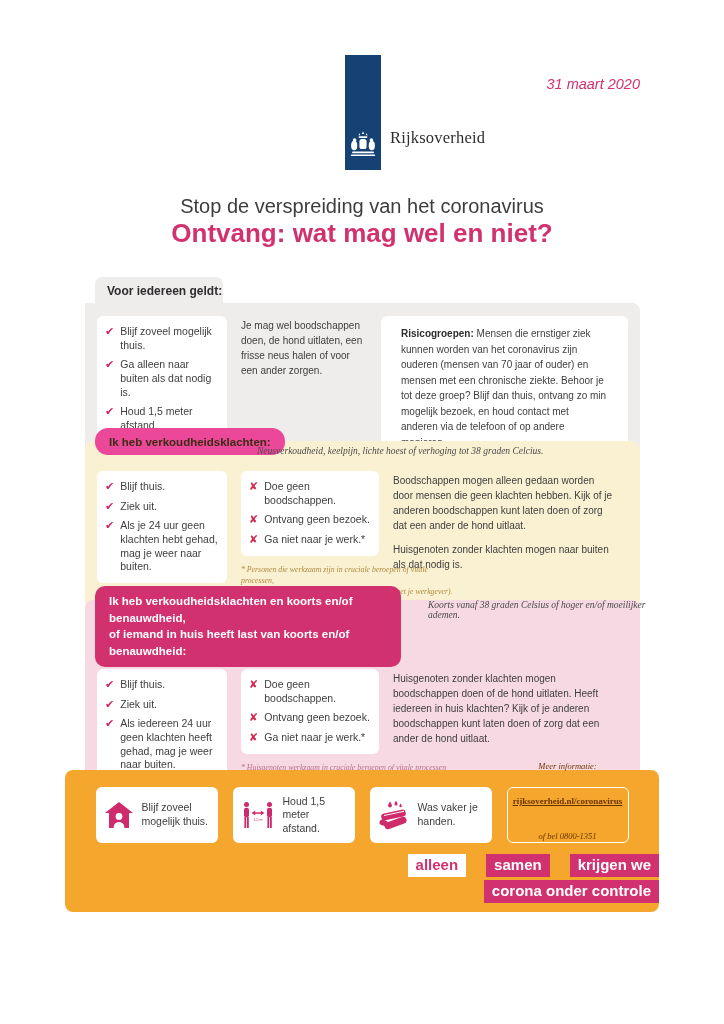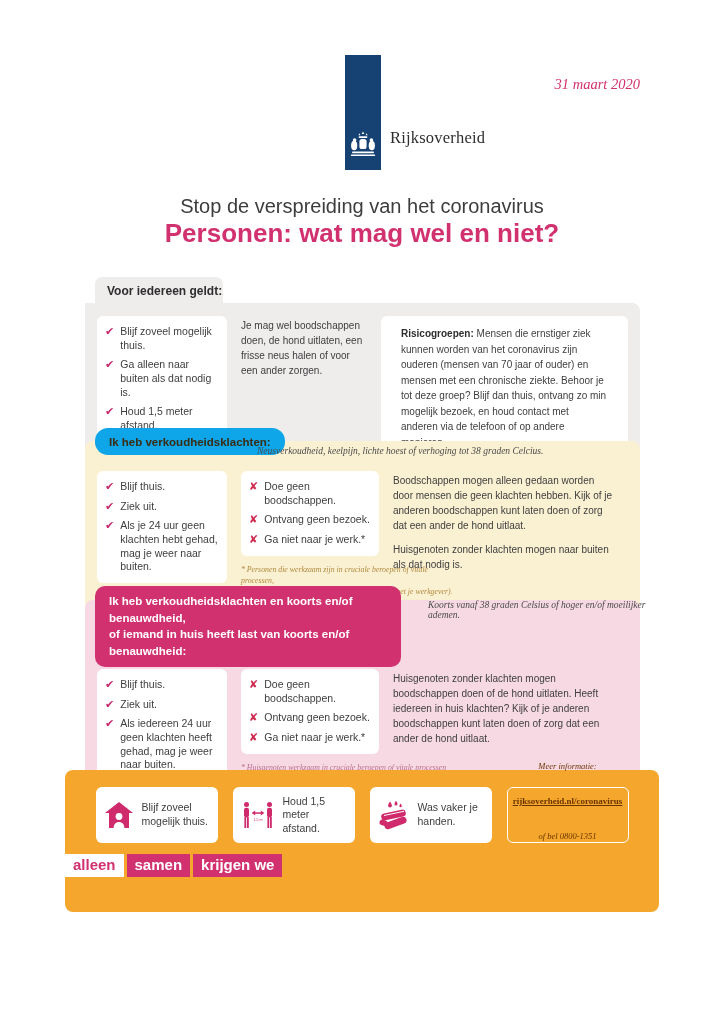--- a/index.html
+++ b/index.html
@@ -4,21 +4,21 @@
 <style>
   html,body{margin:0;padding:0;background:#fff;}
   body{font-family:"Liberation Sans","DejaVu Sans",sans-serif;color:#3e3e3e;}
   .page{position:relative;width:724px;height:1024px;background:#fff;overflow:hidden;margin:0 auto;}
 
   
   .logo-bar{position:absolute;left:345px;top:55px;width:36px;height:115px;background:#154273;
             display:flex;align-items:flex-end;justify-content:center;padding-bottom:5px;box-sizing:border-box;}
   .brand{position:absolute;left:390px;top:128px;font-family:"Liberation Serif","DejaVu Serif",serif;
          font-size:16.5px;color:#2e2e2e;letter-spacing:.2px;}
-  .date{position:absolute;right:84px;top:76px;font-family:Liberation Serif, serif;
+  .date{position:absolute;right:84px;top:76px;font-family:Liberation Sans, sans-serif;
         font-style:italic;font-size:14.5px;color:#d2316f;}
   .subtitle{position:absolute;top:195px;left:0;width:100%;text-align:center;font-size:20px;color:#3d3d3d;}
   .main-title{position:absolute;top:218px;left:0;width:100%;text-align:center;font-size:26px;
               font-weight:bold;color:#d2316f;}
 
   
   .card{background:#fff;border-radius:6px;box-sizing:border-box;}
   ul.items{list-style:none;margin:0;padding:0;}
   ul.items li{display:flex;gap:6px;margin-bottom:6px;font-size:10.5px;line-height:1.3;color:#3e3e3e;}
   ul.items li:last-child{margin-bottom:0;}
@@ -32,21 +32,21 @@
           border-radius:7px 7px 0 0;box-sizing:border-box;padding:7px 0 0 12px;
           font-size:12px;font-weight:bold;color:#2e2e2e;}
   .s1-panel{top:303px;background:#efecec;border-radius:0 8px 8px 8px;padding:13px 12px;
             display:flex;gap:14px;min-height:107px;}
   .s1-do{width:130px;padding:9px 8px;}
   .s1-note{width:126px;font-size:10px;line-height:1.5;padding-top:2px;}
   .s1-risk{flex:1;padding:10px 20px;font-size:10px;line-height:1.55;}
   .s1-risk b{color:#2e2e2e;}
 
   
-  .s2-badge{position:absolute;left:95px;top:428px;height:27px;background:#0ea5e9;border-radius:13px;
+  .s2-badge{position:absolute;left:95px;top:428px;height:27px;background:#ec4899;border-radius:13px;
             display:flex;align-items:center;padding:0 14px;font-size:11.5px;font-weight:bold;color:#3a2c12;z-index:2;}
   .s2-sub{position:absolute;left:257px;top:446px;width:330px;font-family:Liberation Serif, serif;
           font-style:italic;font-size:9.5px;color:#4a4a4a;z-index:2;}
   .s2-panel{top:441px;background:#faf0d2;border-radius:8px;padding:30px 12px 14px;display:flex;gap:14px;min-height:124px;}
   .s2-do{width:130px;padding:9px 8px;align-self:flex-start;}
   .colB{width:138px;}
   .dont-card{padding:9px 8px;}
   .footnote{margin-top:8px;width:215px;font-family:"Liberation Serif","DejaVu Serif",serif;
             font-style:italic;font-size:7.8px;line-height:1.45;}
   .s2 .footnote{color:#b08a3e;}
@@ -70,21 +70,21 @@
   .footer-cards{position:absolute;left:0;top:17px;width:100%;display:flex;justify-content:center;gap:15px;}
   .f-card{width:122px;height:56px;display:flex;align-items:center;gap:8px;padding:0 8px;box-sizing:border-box;}
   .f-card .lbl{font-size:10.5px;line-height:1.3;color:#3e3e3e;}
   .f-icon{flex:0 0 auto;display:flex;align-items:center;justify-content:center;}
   .info-box{width:122px;height:56px;border:1px solid #fff;border-radius:6px;box-sizing:border-box;
             display:flex;flex-direction:column;align-items:center;justify-content:flex-end;
             font-family:"Liberation Serif","DejaVu Serif",serif;font-style:italic;
             font-size:8.5px;color:#6b3400;text-align:center;line-height:1.45;gap:22px;}
   .info-link{font-style:normal;font-weight:bold;font-size:9px;color:#6b3400;text-decoration:underline;}
   .slogan{position:absolute;left:0;top:84px;width:100%;text-align:center;}
-  .slogan-line{display:flex;justify-content:flex-start;gap:3px;}
+  .slogan-line{display:flex;justify-content:flex-end;gap:20px;}
   .slogan-line + .slogan-line{margin-top:3px;}
   .chip{display:inline-block;padding:2px 8px 4px;font-size:15px;font-weight:bold;}
   .chip-white{background:#fff;color:#d2316f;}
   .chip-pink{background:#d2316f;color:#fff;}
 </style>
 </head>
 <body>
 
 <div class="page">
 
@@ -101,21 +101,21 @@
         <circle cx="21.4" cy="9" r="1.8"></circle>
         <ellipse cx="21.8" cy="14.5" rx="3.1" ry="4.8"></ellipse>
         <rect x="2" y="20.6" width="22" height="1.6" rx="0.8"></rect>
         <rect x="0.8" y="23.6" width="24.4" height="1.4" rx="0.7"></rect>
       </g>
     </svg>
   </div>
   <div class="brand">Rijksoverheid</div>
   <div class="date">31 maart 2020</div>
   <div class="subtitle">Stop de verspreiding van het coronavirus</div>
-  <div class="main-title">Personen: wat mag wel en niet?</div>
+  <div class="main-title">Ontvang: wat mag wel en niet?</div>
 
   <div class="s1-tab">Voor iedereen geldt:</div>
   <div class="panel s1-panel">
     <div class="card s1-do">
       <ul class="items">
 
           <li>
             <span class="mark check">✔</span>
             <span class="item-text">Blijf zoveel mogelijk thuis.</span>
           </li>
@@ -313,16 +313,19 @@
         <div>of bel 0800-1351</div>
       </div>
     </div>
 
     <div class="slogan">
       <div class="slogan-line">
         <span class="chip chip-white">alleen</span>
         <span class="chip chip-pink">samen</span>
         <span class="chip chip-pink">krijgen we</span>
       </div>
+      <div class="slogan-line">
+        <span class="chip chip-pink">corona onder controle</span>
+      </div>
     </div>
   </div>
 
 </div>
 
 </body></html>

